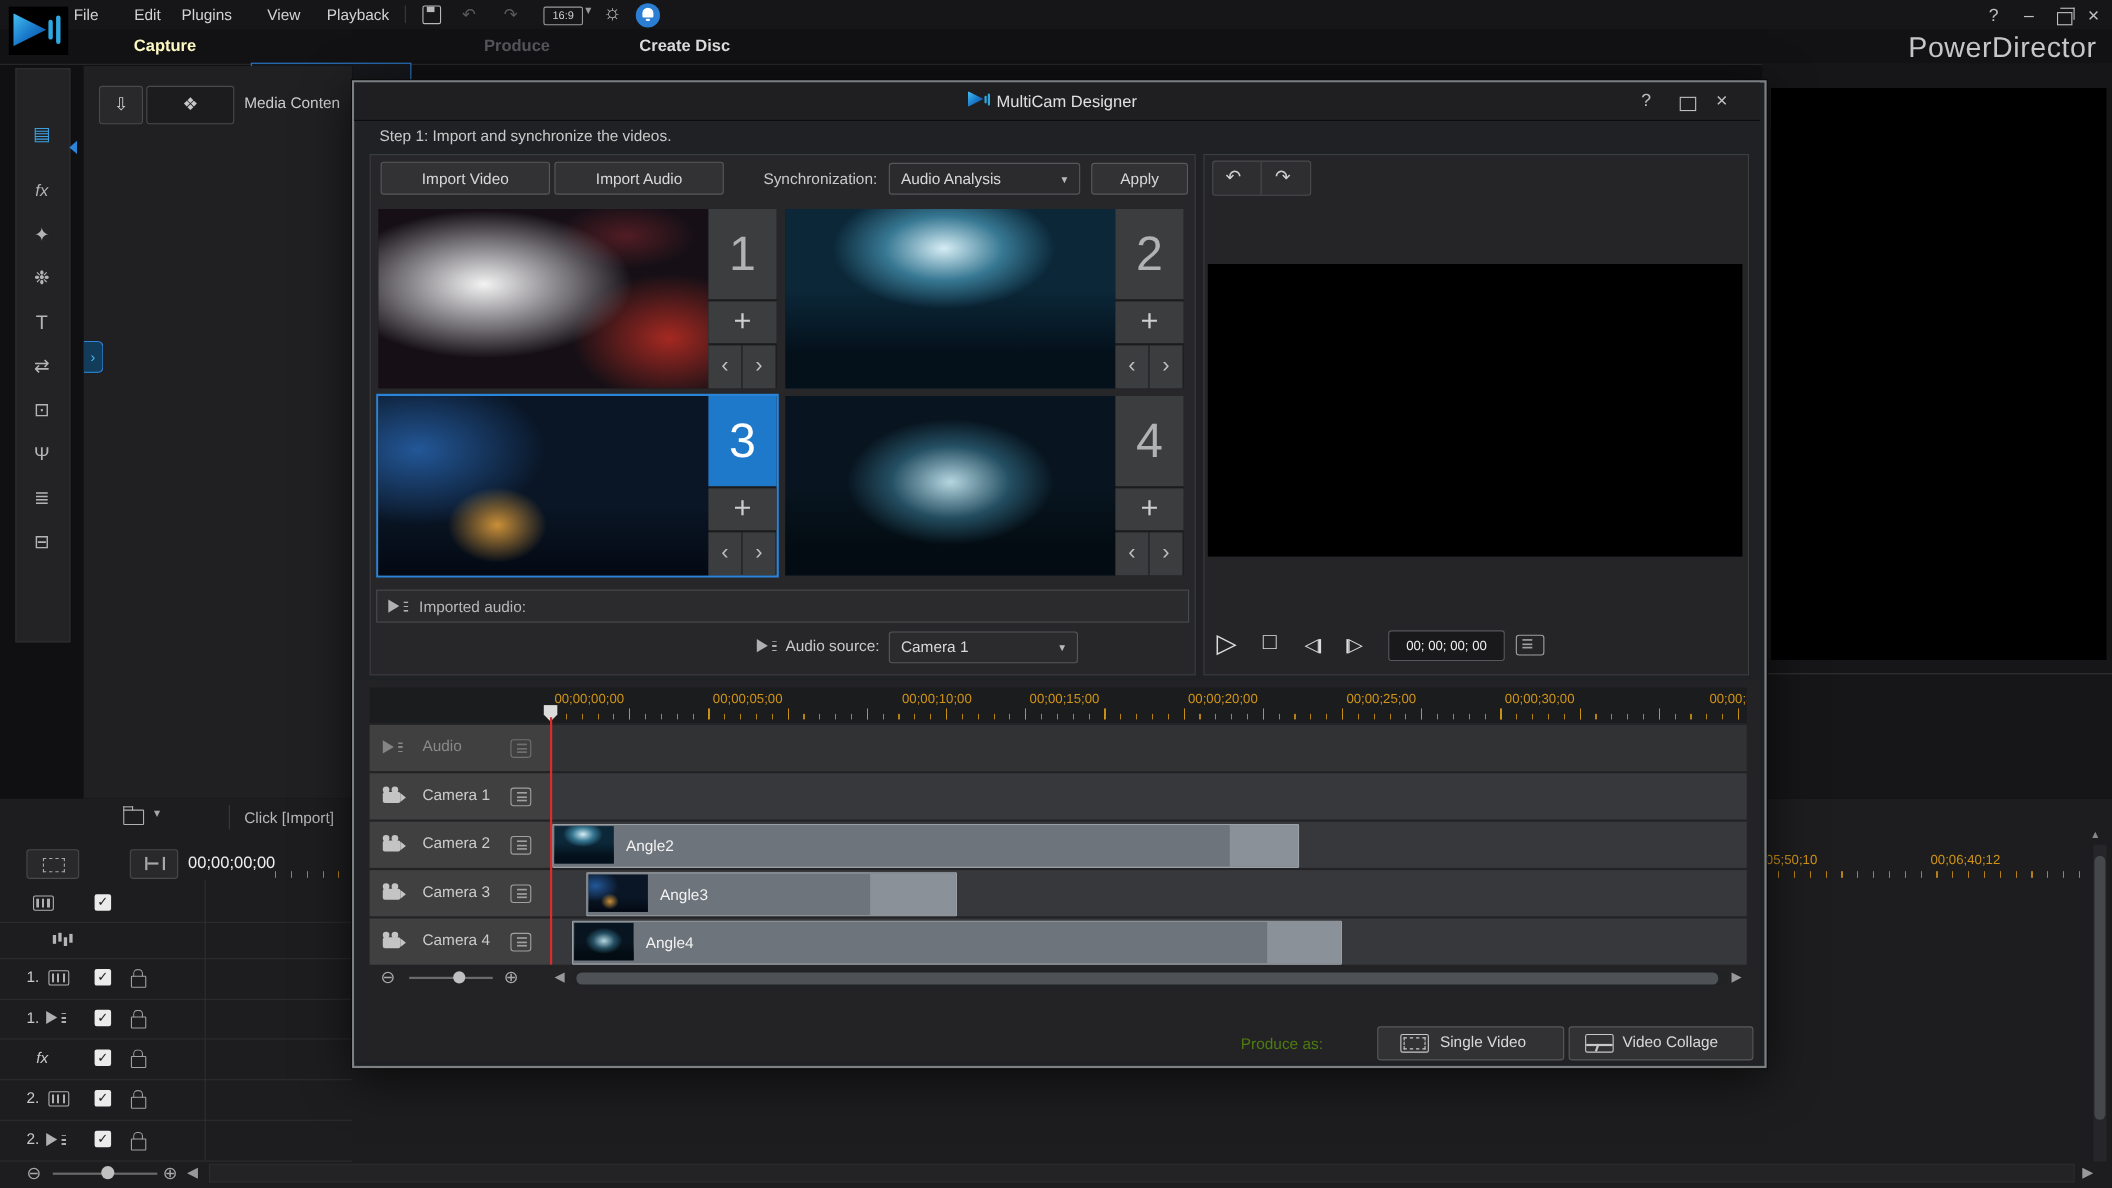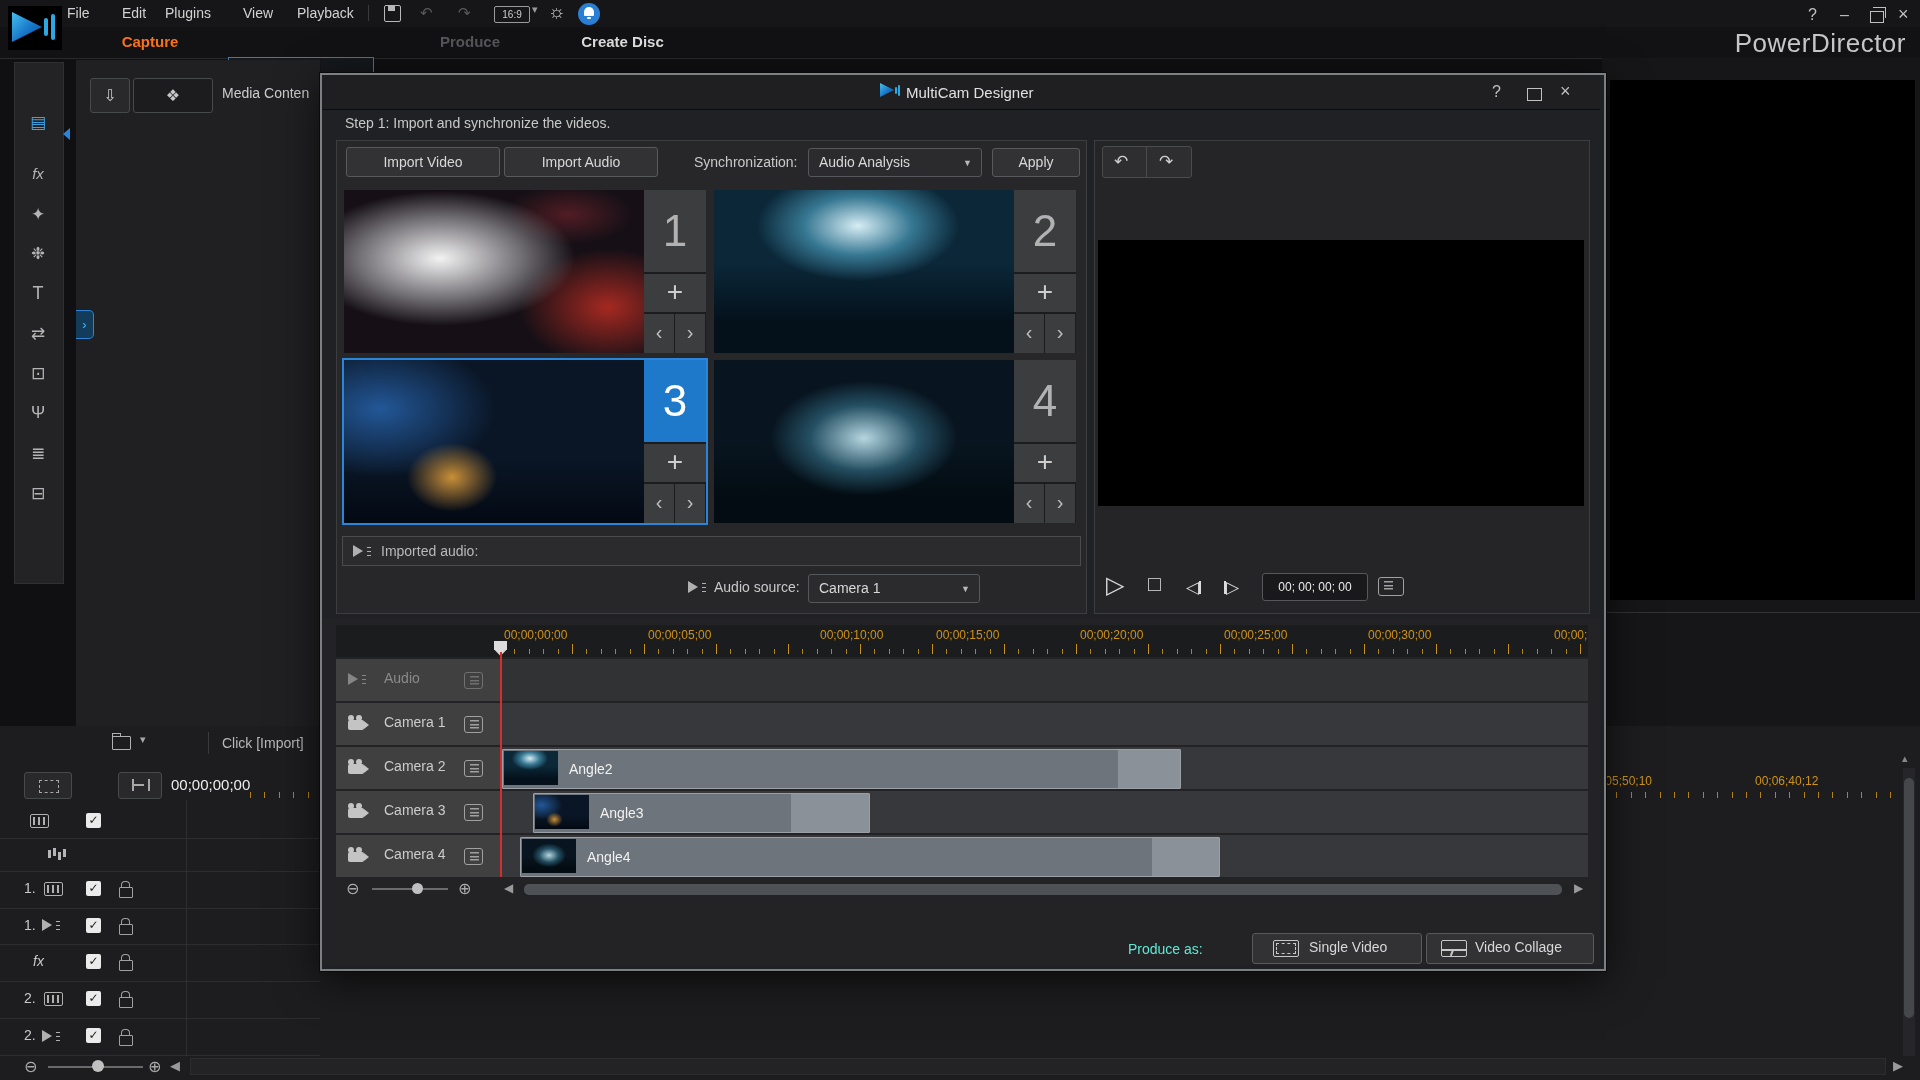--- a/index.html
+++ b/index.html
@@ -139,21 +139,21 @@
   <span class="abs tbicon dimicon" style="left:458px;">↷</span>
   <span class="abs" id="aspectchip">16:9</span>
   <span class="abs tbicon" style="left:532px;top:3px;font-size:11px;color:#9a9a9a;">▾</span>
   <span class="abs tbicon" style="left:548px;top:1px;font-size:19px;">☼</span>
   <span class="abs" id="bellbtn" style="background:#2a7fd4;">
       <span class="bell-shape"></span>
     </span>
 </div>
 
 <div class="abs" id="tabsrow">
-  <span class="abs tab" style="left:75px;top:6px;width:150px;color:#f97316;">Capture</span>
+  <span class="abs tab" style="left:75px;top:6px;width:150px;color:#fef9c3;">Capture</span>
   <div class="abs" id="tab-edit-box">
     <span class="abs tab" style="left:0;top:3px;width:144px;color:#ffffff;">Edit</span>
   </div>
   <span class="abs tab" style="left:415px;top:6px;width:110px;color:#56565a;">Produce</span>
   <span class="abs tab" style="left:555px;top:6px;width:135px;color:#dedede;">Create Disc</span>
 </div>
 <div class="abs" id="logo">
   <span class="logo-tri"></span>
   <span class="logo-bar" style="left:36px;top:12px;height:18px;"></span>
   <span class="logo-bar" style="left:43px;top:8px;height:26px;"></span>
@@ -419,21 +419,21 @@
 <span class="abs zoomglyph" style="left:346px;top:879px;">⊖</span>
 <span class="abs" style="left:372px;top:888px;width:76px;height:2px;background:#6a6a6a;"></span>
 <span class="abs" style="left:412px;top:883px;width:11px;height:11px;border-radius:50%;background:#c0c0c0;"></span>
 <span class="abs zoomglyph" style="left:458px;top:879px;">⊕</span>
 <span class="abs" style="left:504px;top:881px;font-size:12px;color:#999;">◀</span>
 <div class="abs" style="left:520px;top:883px;width:1050px;height:13px;background:#212224;border-radius:6px;">
   <div class="scrollthumb" style="position:absolute;left:4px;top:1px;width:1038px;height:11px;"></div>
 </div>
 <span class="abs" style="left:1574px;top:881px;font-size:12px;color:#999;">▶</span>
 
-<span class="abs" style="left:1128px;top:941px;font-size:14px;color:#5eead4;">Produce as:</span>
+<span class="abs" style="left:1128px;top:941px;font-size:14px;color:#4d7c0f;">Produce as:</span>
 <div class="abs btn" style="left:1252px;top:933px;width:168px;height:29px;">
   <span class="abs ic-sv" style="left:20px;top:6px;"></span>
   <span style="position:absolute;left:56px;top:5px;">Single Video</span>
 </div>
 <div class="abs btn" style="left:1426px;top:933px;width:166px;height:29px;">
   <span class="abs ic-vc" style="left:14px;top:6px;"></span>
   <span style="position:absolute;left:48px;top:5px;">Video Collage</span>
 </div>
 
 </body></html>

